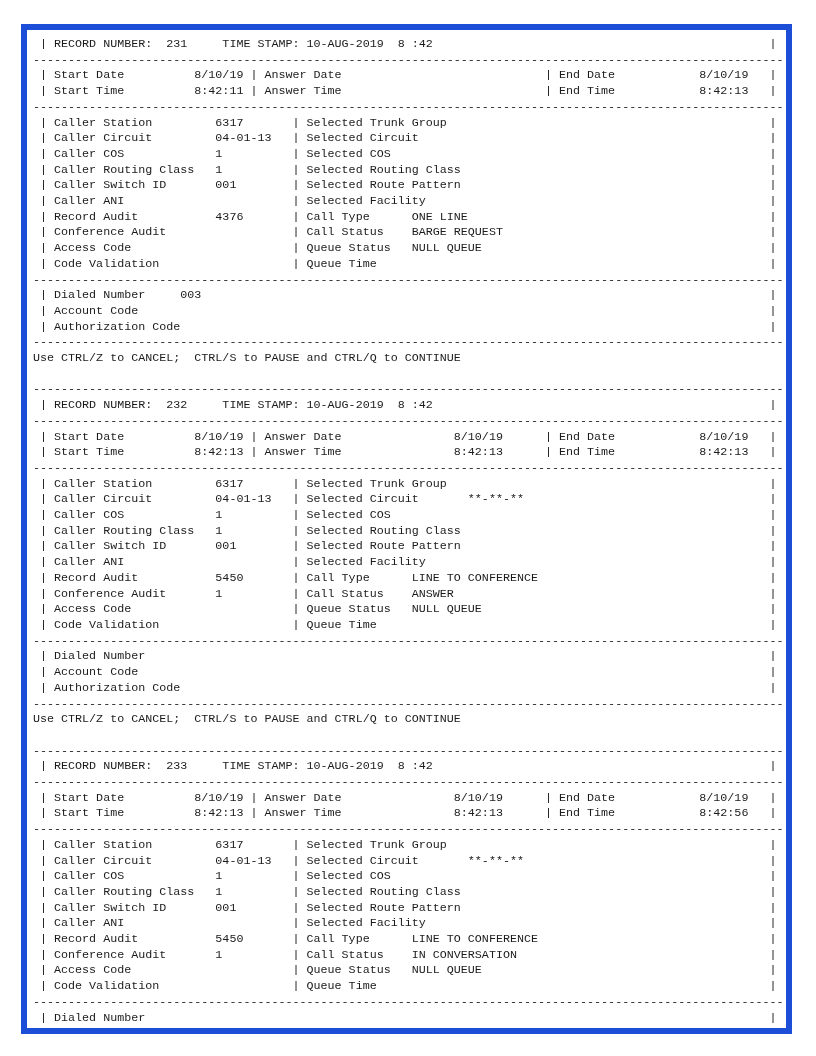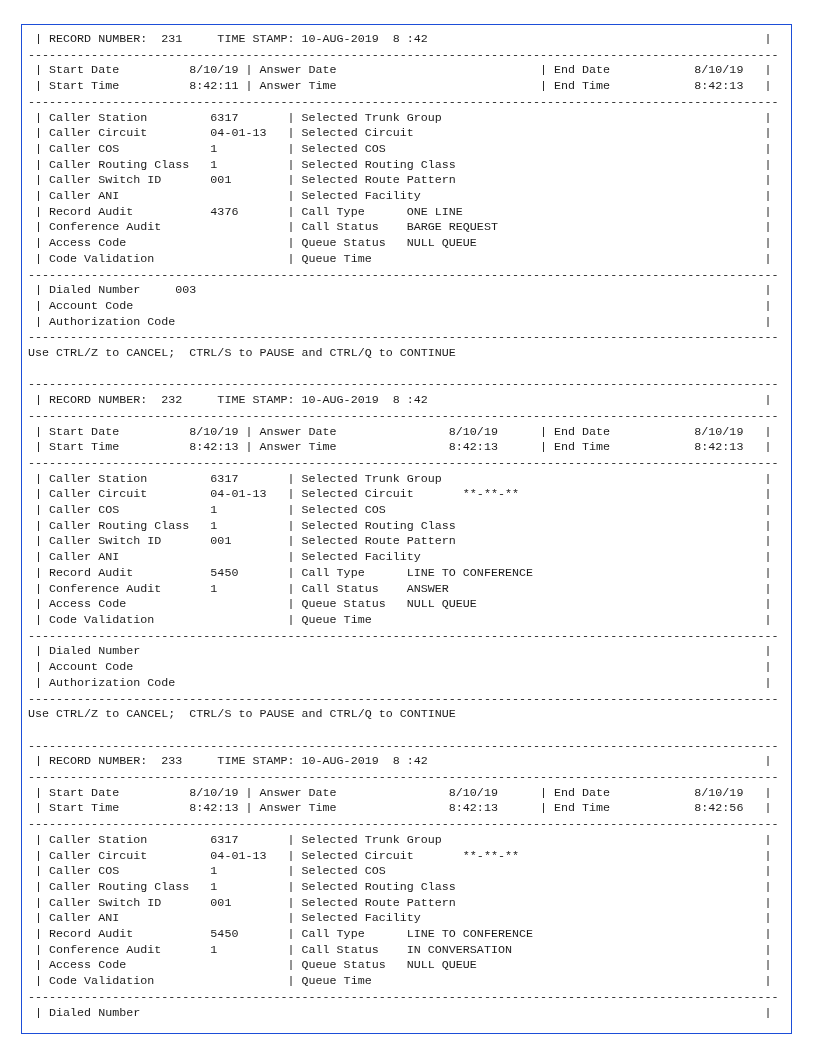--- a/index.html
+++ b/index.html
@@ -12,21 +12,21 @@
     height: 1056px;
     position: relative;
     font-family: "Liberation Mono", monospace;
   }
   .page-frame {
     position: absolute;
     left: 21px;
     top: 24px;
     width: 771px;
     height: 1010px;
-    border: 1px solid #1d4ed8;
+    border: 6px solid #1d4ed8;
     box-sizing: border-box;
     padding: 7px 0 0 6px;
     overflow: hidden;
     background: #ffffff;
   }
   pre {
     margin: 0;
     font-family: "Liberation Mono", monospace;
     font-size: 11.7px;
     line-height: 15.7px;

